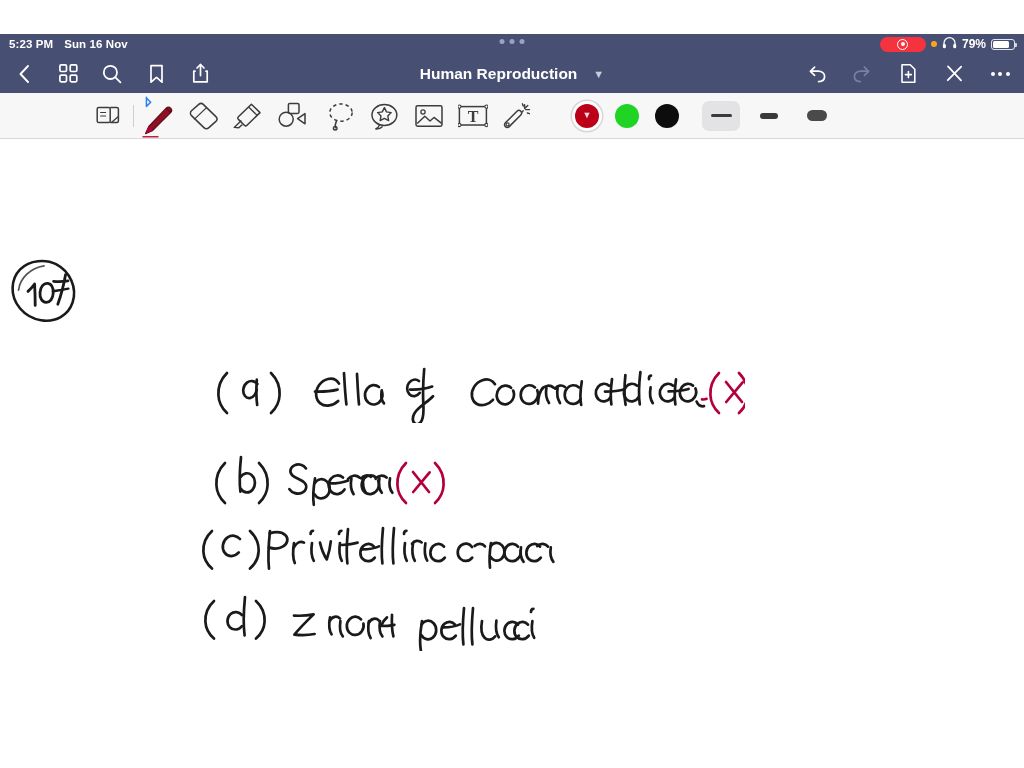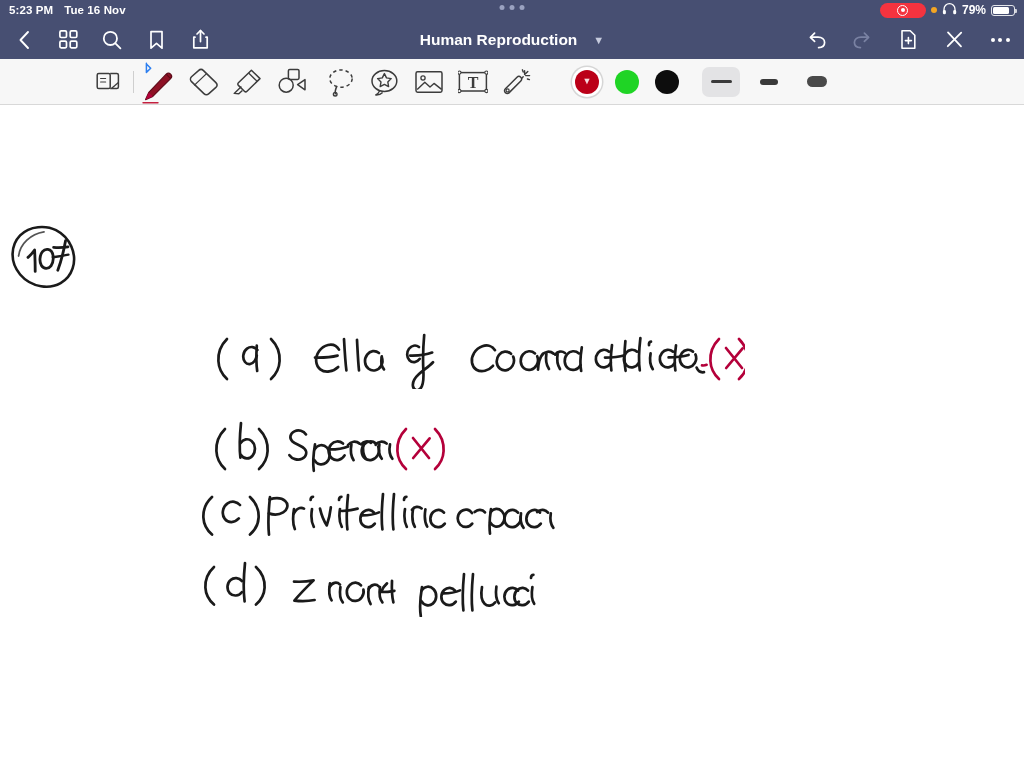--- a/index.html
+++ b/index.html
@@ -24,20 +24,21 @@
   
   .statusbar {
     position: relative;
     height: 20px;
     background: #474f72;
     color: #ffffff;
     display: flex;
     align-items: center;
     padding: 0 9px;
     box-sizing: border-box;
+    margin-top: 34px;
   }
   .status-left {
     display: flex;
     align-items: center;
     gap: 11px;
     font-size: 11.5px;
     font-weight: bold;
     letter-spacing: 0.1px;
     white-space: nowrap;
   }
@@ -292,21 +293,21 @@
   }
 </style>
 </head>
 <body>
 
 <div id="app">
 
   <div class="statusbar">
     <div class="status-left">
       <span>5:23 PM</span>
-      <span>Tue 16 Nov</span>
+      <span>Sun 16 Nov</span>
     </div>
 
     <div class="grabber">
       <span></span>
         <span></span>
         <span></span>
     </div>
 
     <div class="status-right">
       <div class="rec-pill">

